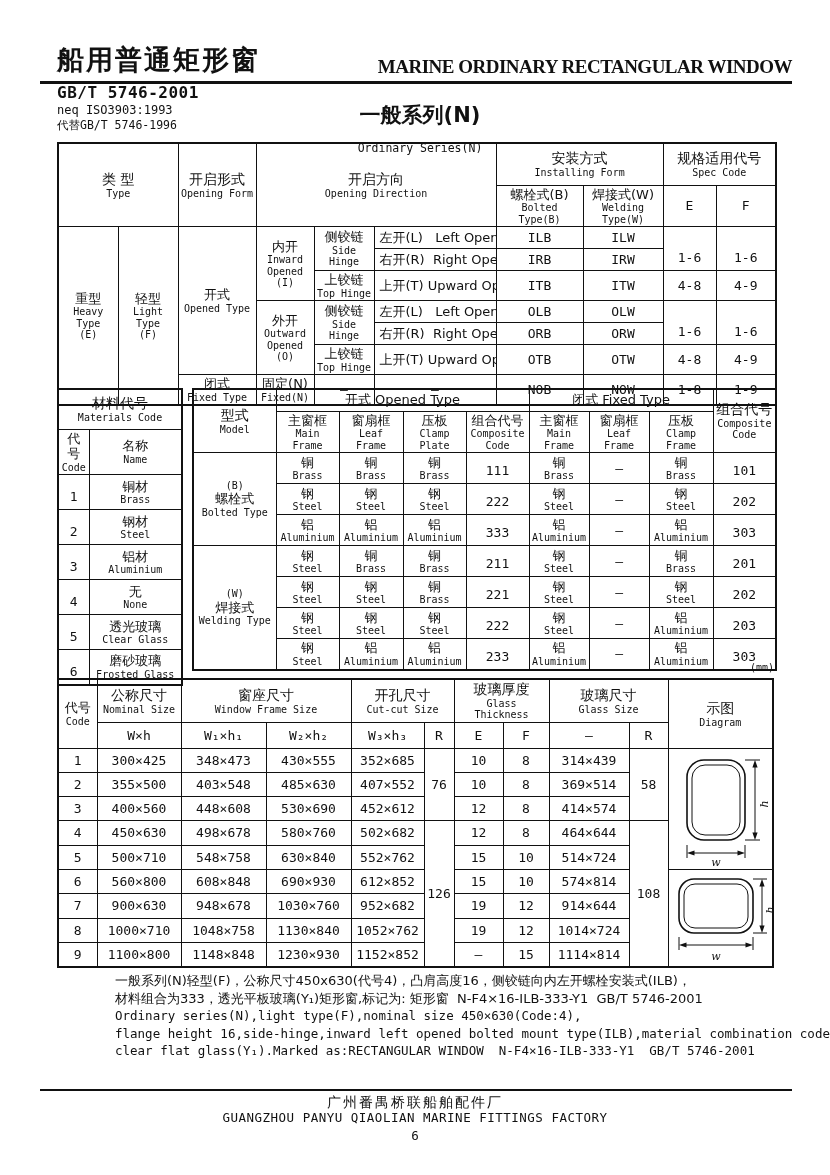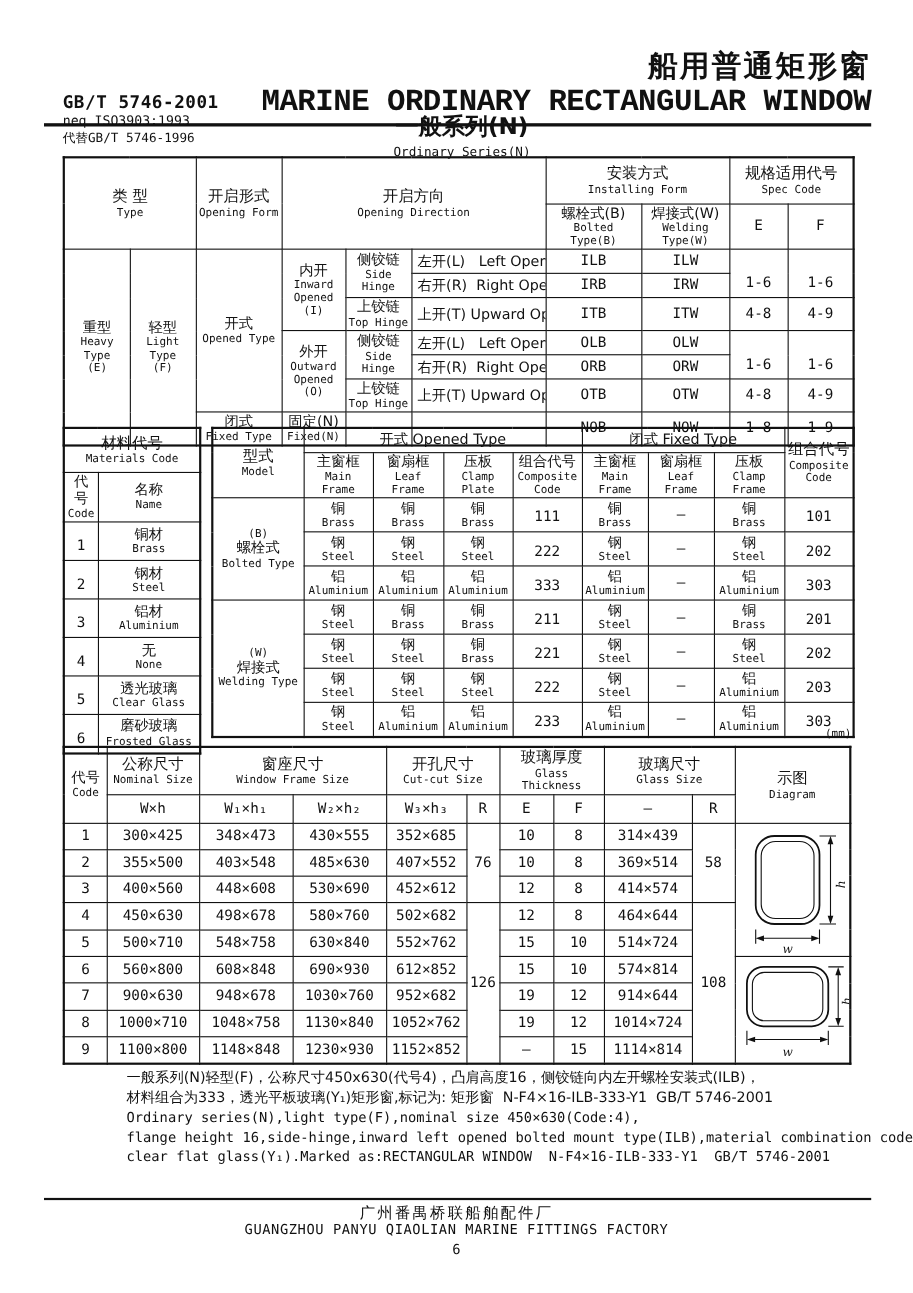--- a/index.html
+++ b/index.html
@@ -6,32 +6,32 @@
   html,body { background:#e8e8e8; }
   .page {
     position:relative; width:830px; height:1175px; margin:0 auto;
     background:#ffffff; color:#111;
     font-family:"DejaVu Sans Mono", monospace;
     overflow:hidden;
   }
   
   .hdr { position:absolute; left:40px; right:38px; top:42px;
          display:flex; align-items:flex-end; justify-content:space-between;
-         border-bottom:3px solid #111; padding-bottom:3px;flex-direction:column; }
+         border-bottom:3px solid #111; padding-bottom:3px; }
   .title-zh { font-family:"DejaVu Sans","Liberation Sans",sans-serif; font-weight:700;
               font-size:27px; letter-spacing:2px; padding-left:17px; }
-  .title-en { font-family:Liberation Mono, monospace; font-weight:700;
-              font-size:28px; letter-spacing:-0.5px; }
+  .title-en { font-family:Liberation Serif, serif; font-weight:700;
+              font-size:19px; letter-spacing:-0.5px; }
   .std { position:absolute; left:57px; top:84px; line-height:1.15; }
   .std-no  { font-size:16px; font-weight:600; letter-spacing:0.5px; }
   .std-neq { font-size:12px; margin-top:2px; }
   .std-rep { font-size:11.5px; margin-top:1px; }
   .series { position:absolute; left:320px; top:101px; width:200px; text-align:center; }
   .series-zh { font-family:"DejaVu Sans","Liberation Sans",sans-serif; font-size:21px; font-weight:600; }
-  .series-en { font-size:11.5px; margin-top:2px; }
+  .series-en { font-size:11.5px; margin-top:12px; }
   
   table { border-collapse:collapse; table-layout:fixed; border:2px solid #111; }
   th,td { border:1px solid #111; text-align:center; vertical-align:middle;
           font-weight:normal; font-size:13px; padding:1px 2px; overflow:hidden; }
   table .ln.zh { font-size:13px; line-height:1.2;
                  font-family:"DejaVu Sans","Liberation Sans",sans-serif; }
   table .ln.en { font-size:10px; line-height:1.15; font-family:"DejaVu Sans Mono",monospace; }
   table .has-zh { font-family:"DejaVu Sans","Liberation Sans",sans-serif; font-size:13px; }
   th.group .ln.zh { font-size:14px; }
   th.group .ln.en { font-size:10px; }

